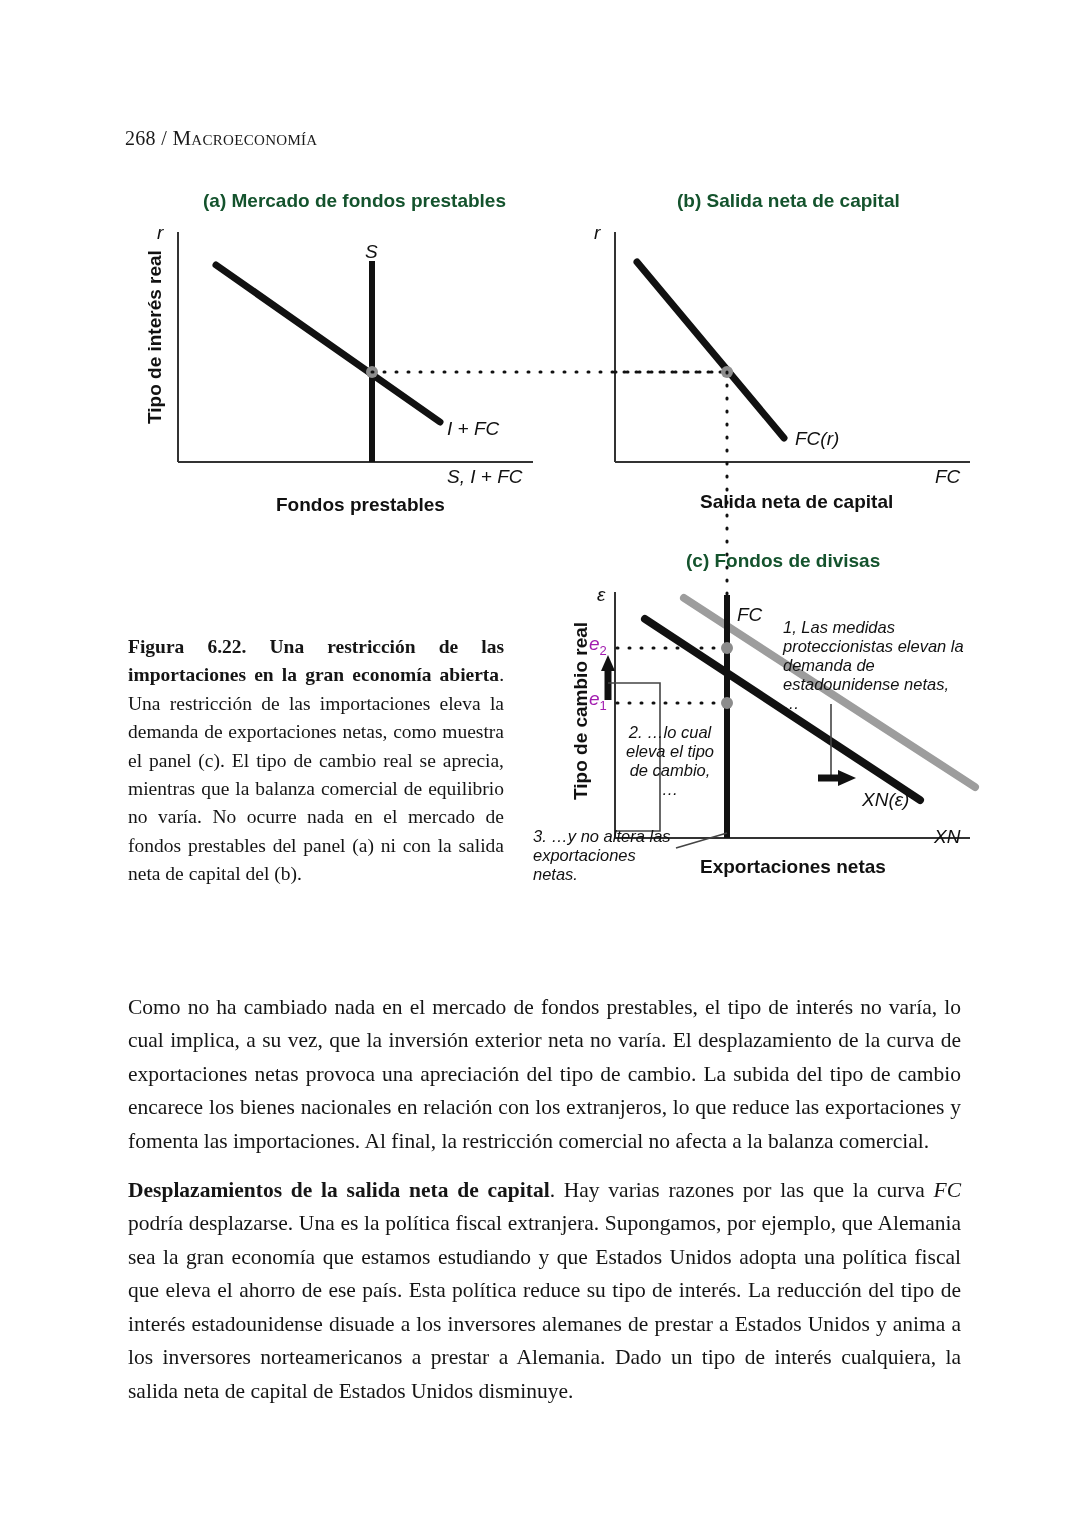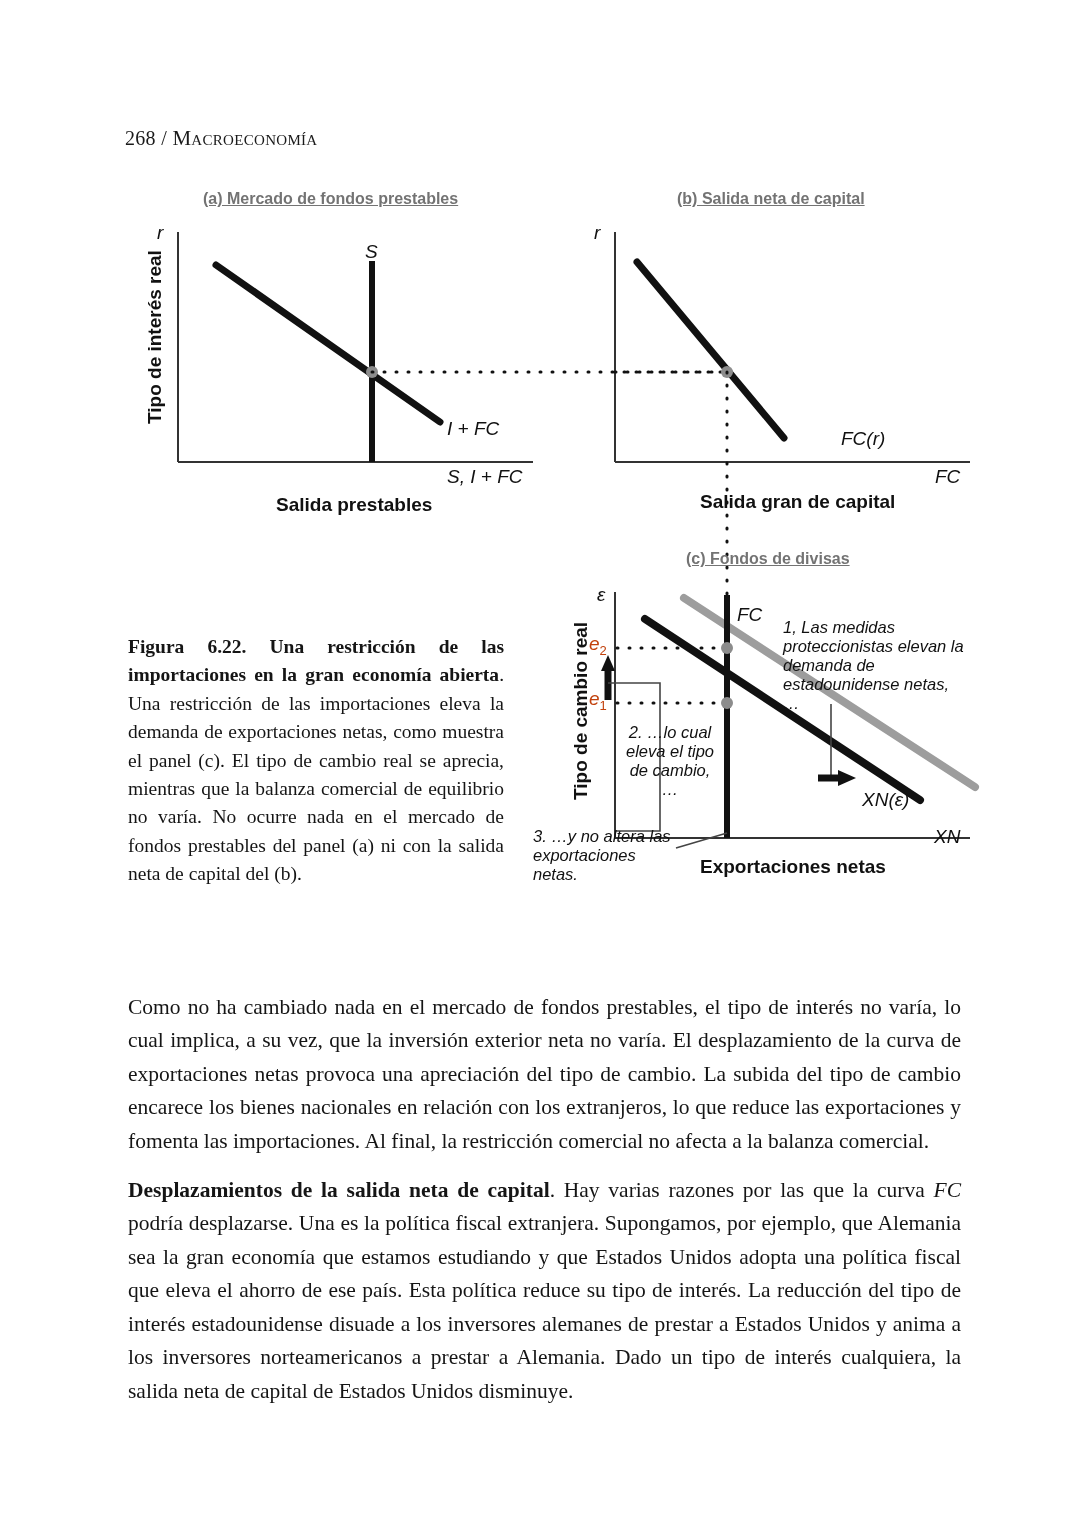--- a/index.html
+++ b/index.html
@@ -18,21 +18,21 @@
   }
   .runhead .sc{font-variant:small-caps;font-size:21px;}
 
   
   .figure{position:absolute;left:0;top:0;width:1080px;height:920px;}
   .svgwrap{position:absolute;left:0;top:0;}
 
   
   .ptitle{
     position:absolute;font-family:"Liberation Sans",sans-serif;
-    font-weight:bold;font-size:16px;color:#737373;white-space:nowrap;text-decoration:underline;
+    font-weight:bold;font-size:19px;color:#14532d;white-space:nowrap;
   }
   #title-a{left:203px;top:190px;}
   #title-b{left:677px;top:190px;}
   #title-c{left:686px;top:550px;}
 
   
   .axname{
     position:absolute;font-family:"Liberation Sans",sans-serif;
     font-weight:bold;font-size:19px;color:#111;white-space:nowrap;
   }
@@ -50,29 +50,29 @@
   
   .vlab{
     position:absolute;font-family:"Liberation Sans",sans-serif;
     font-style:italic;font-size:19px;color:#111;white-space:nowrap;
   }
   #lab-r-a{left:157px;top:222px;}
   #lab-S{left:365px;top:241px;}
   #lab-IFC{left:447px;top:418px;}
   #lab-SIFC{left:447px;top:466px;}
   #lab-r-b{left:594px;top:222px;}
-  #lab-FCr{left:841px;top:428px;}
+  #lab-FCr{left:795px;top:428px;}
   #lab-FC-ax{left:935px;top:466px;}
   #lab-eps{left:597px;top:584px;}
   #lab-FC-c{left:737px;top:604px;}
   #lab-XNe{left:862px;top:789px;}
   #lab-XN-ax{left:934px;top:826px;}
 
   .esub{position:absolute;font-family:"Liberation Sans",sans-serif;
-    font-size:19px;font-style:normal;color:#c2410c;white-space:nowrap;}
+    font-size:19px;font-style:normal;color:#a21caf;white-space:nowrap;}
   #lab-e2{left:589px;top:633px;}
   #lab-e1{left:589px;top:688px;}
   .esub sub{font-size:13px;}
 
   
   .annot{
     position:absolute;font-family:"Liberation Sans",sans-serif;
     font-style:italic;font-size:16.5px;line-height:19px;color:#111;
   }
   #annot1{left:783px;top:618px;width:185px;}
@@ -172,22 +172,22 @@
         <polyline points="660,716 660,831 616,831" fill="none" stroke="#444" stroke-width="1.6"></polyline>
         <line x1="676" y1="848" x2="727" y2="833" stroke="#444" stroke-width="1.6"></line>
       </g>
     </svg>
 
     <div class="ptitle" id="title-a">(a) Mercado de fondos prestables</div>
     <div class="ptitle" id="title-b">(b) Salida neta de capital</div>
     <div class="ptitle" id="title-c">(c) Fondos de divisas</div>
 
     <div class="vaxname" id="yname-a">Tipo de interés real</div>
-    <div class="axname" id="xname-a">Salida prestables</div>
-    <div class="axname" id="xname-b">Salida gran de capital</div>
+    <div class="axname" id="xname-a">Fondos prestables</div>
+    <div class="axname" id="xname-b">Salida neta de capital</div>
     <div class="vaxname" id="yname-c">Tipo de cambio real</div>
     <div class="axname" id="xname-c">Exportaciones netas</div>
 
     <div class="vlab" id="lab-r-a">r</div>
     <div class="vlab" id="lab-S">S</div>
     <div class="vlab" id="lab-IFC">I + FC</div>
     <div class="vlab" id="lab-SIFC">S, I + FC</div>
 
     <div class="vlab" id="lab-r-b">r</div>
     <div class="vlab" id="lab-FCr">FC(r)</div>

